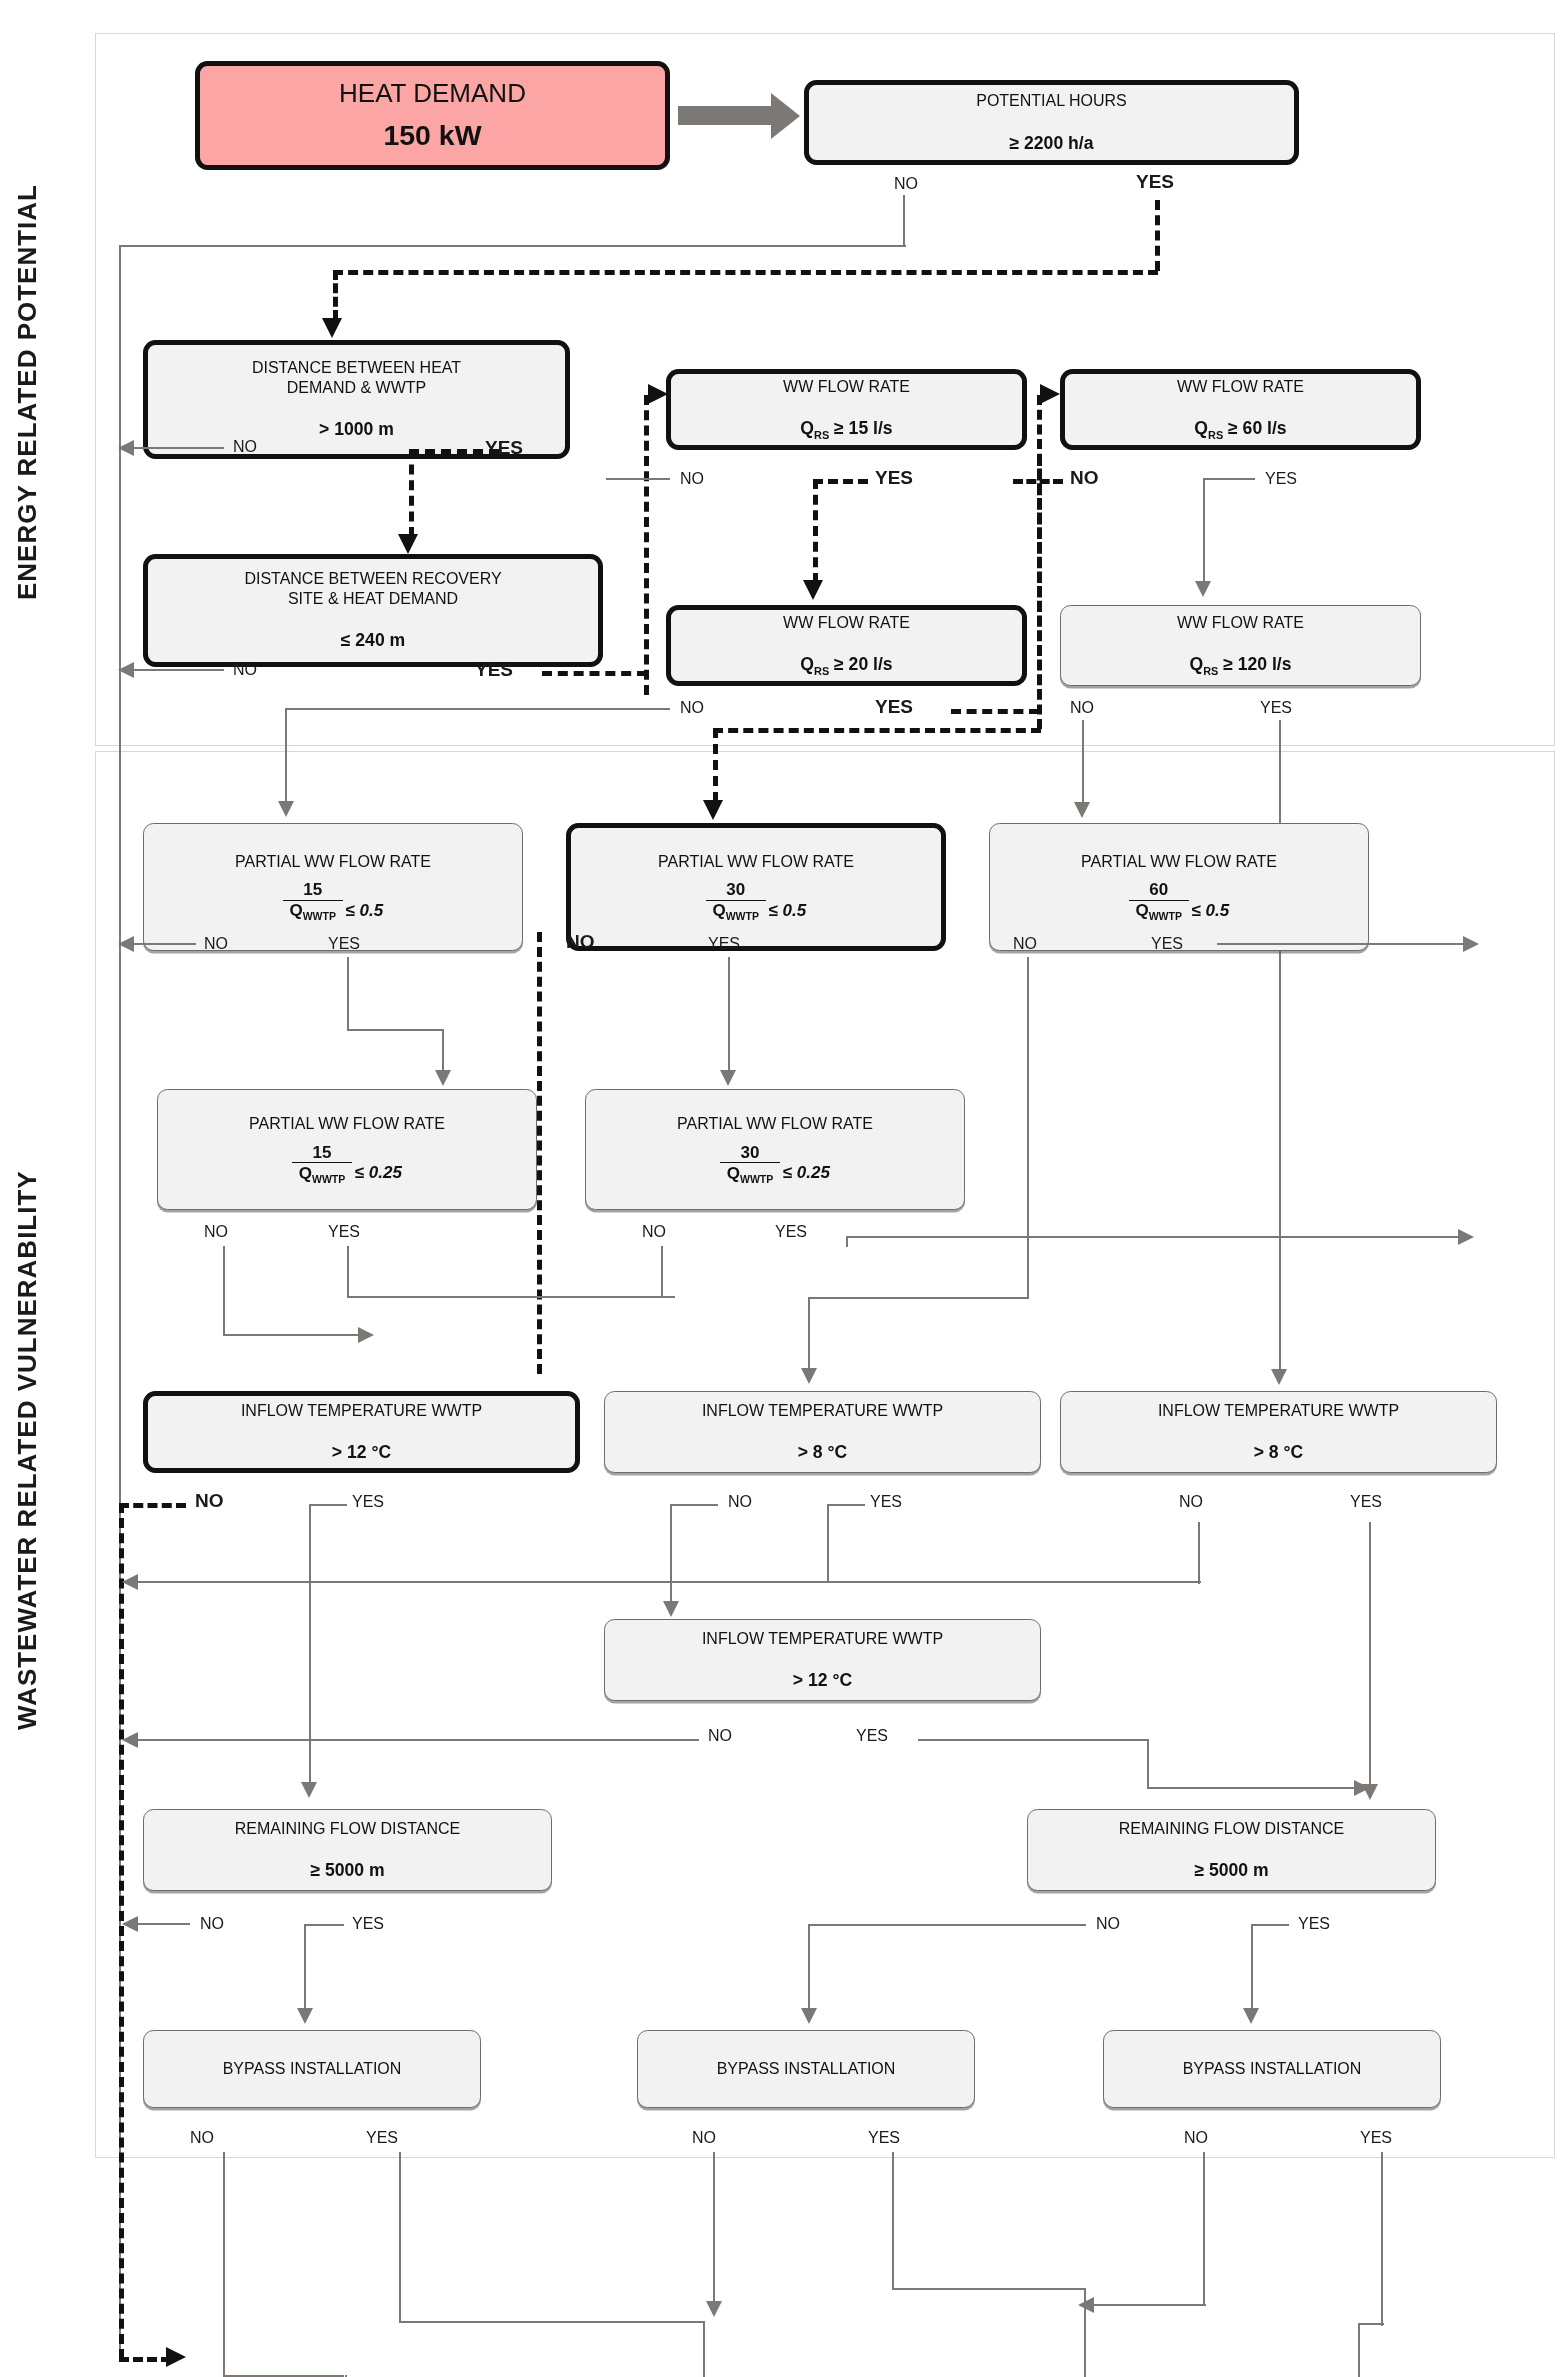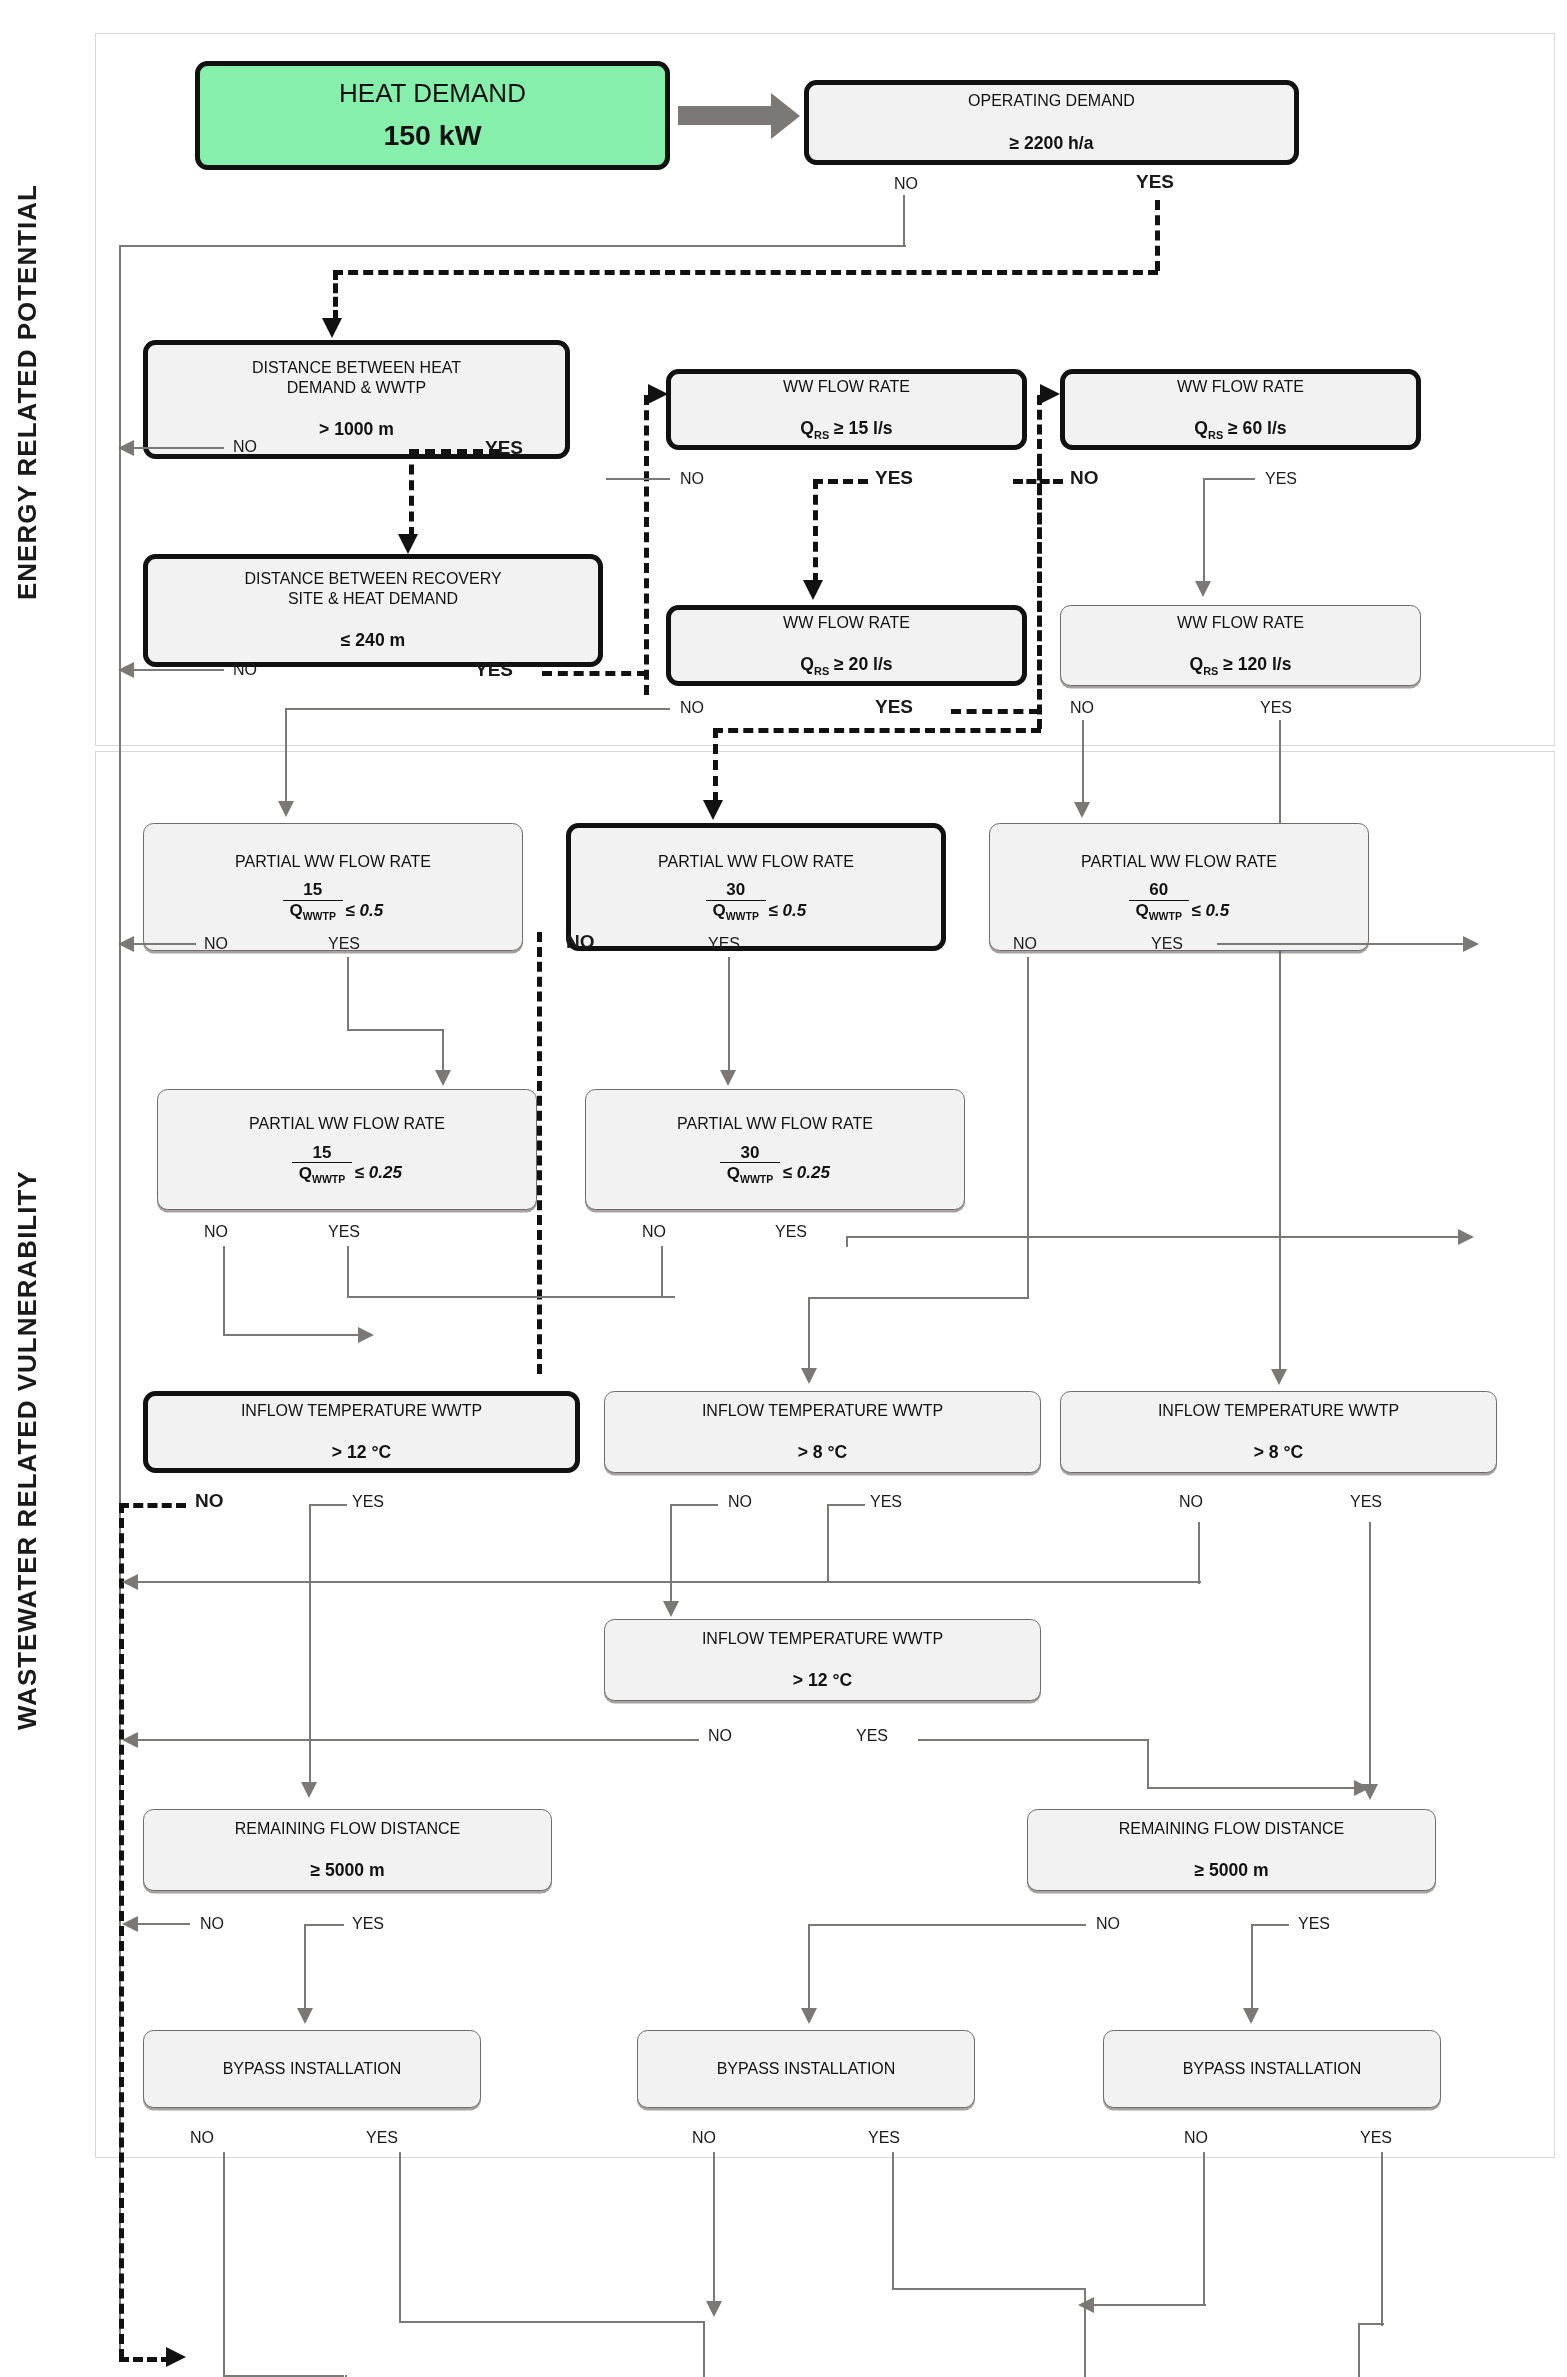--- a/index.html
+++ b/index.html
@@ -47,21 +47,21 @@
     color: #111;
     box-shadow: 0 2.4px 0 0 rgba(90,88,86,0.55);
     line-height: 1.22;
     padding: 2.9px 4.8px;
   }
   .node.bold {
     border: 5.2px solid #111111;
     border-radius: 12.4px;
     box-shadow: none;
   }
-  .node.white { background:#86efac; }
+  .node.white { background:#fca5a5; }
   .node .t1 { font-size: 16px; font-weight: 400; }
   .node .t2 { font-size: 17.6px; font-weight: 700; margin-top: 22px; }
   .node.start .t1 { font-size: 26px; font-weight: 400; }
   .node.start .t2 { font-size: 28.5px; font-weight: 700; margin-top: 7.6px; }
   .node.plain .t1 { margin:0; }
 
   
   .frac-row {
     display:flex; align-items:center; justify-content:flex-end;
     margin-top: 10px; gap: 2.9px;
@@ -135,21 +135,21 @@
     <div class="t1">HEAT DEMAND</div>
     <div class="t2">150 kW</div>
   </div>
 
   <div class="block-arrow" style="left:678px; top:93px; width:124px; height:46px;">
     <div class="shaft" style="left:0; top:13.3px; width:95px; height:19px;"></div>
     <div class="head" style="left:93px; top:0;"></div>
   </div>
 
   <div class="node bold" style="left:804px; top:80px; width:495px; height:85px;">
-    <div class="t1">OPERATING DEMAND</div>
+    <div class="t1">POTENTIAL HOURS</div>
     <div class="t2">≥ 2200 h/a</div>
   </div>
 
   <div class="lab" style="left:894px; top:175px;">NO</div>
   <div class="lab strong" style="left:1136px; top:171px;">YES</div>
 
   <div class="ln v" style="left:903px; top:195px; height:52px;"></div>
   <div class="ln h" style="left:119px; top:245px; width:787px;"></div>
   <div class="ln v" style="left:119px; top:245px; height:2106px;"></div>
 

